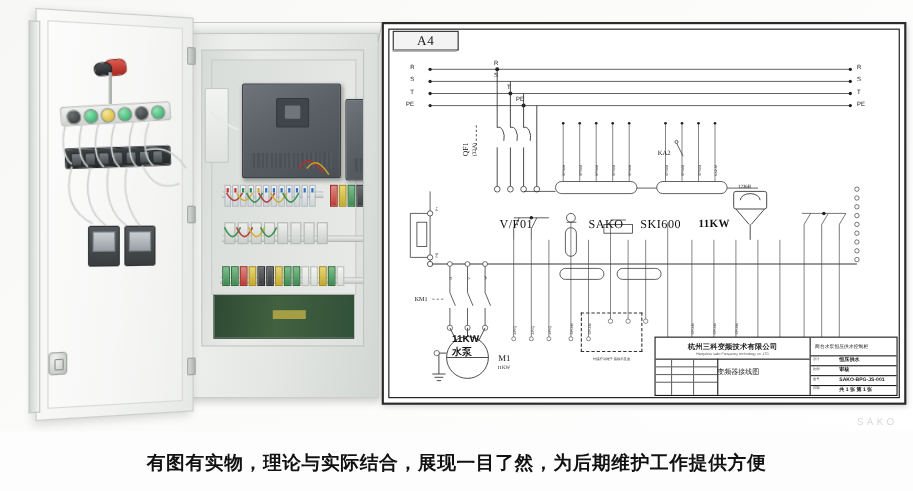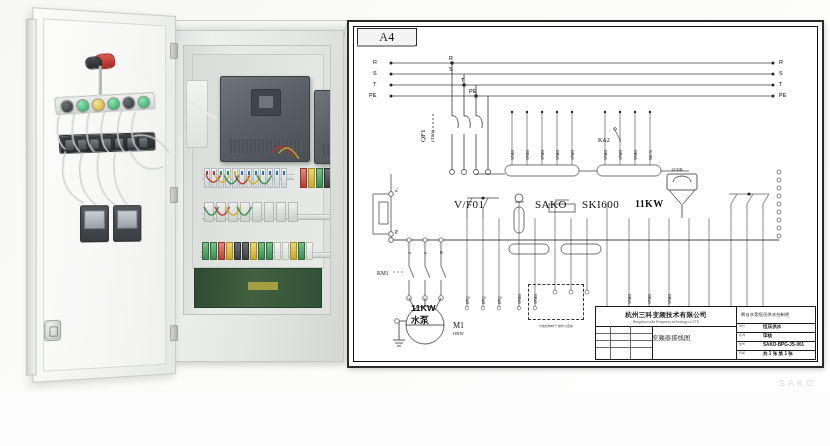--- a/index.html
+++ b/index.html
@@ -784,13 +784,16 @@
         <div class="tbr-row" style="top:43px;height:9px;border-bottom:none;">
           <div class="tbr-lbl">日期</div>
           <div class="tbr-val">共 1 张 第 1 张</div>
         </div>
       </div>
     </div>
   </div>
 
   <div class="wm">SAKO</div>
 
+  <div class="caption">
+    <span>有图有实物，理论与实际结合，展现一目了然，为后期维护工作提供方便</span>
+  </div>
 </div>
 
 </body></html>

